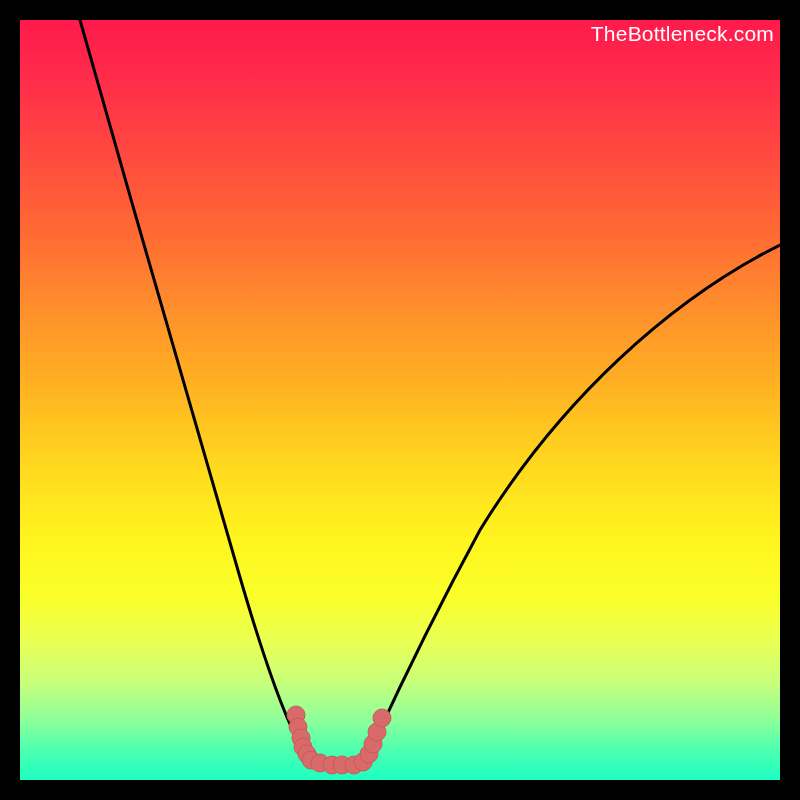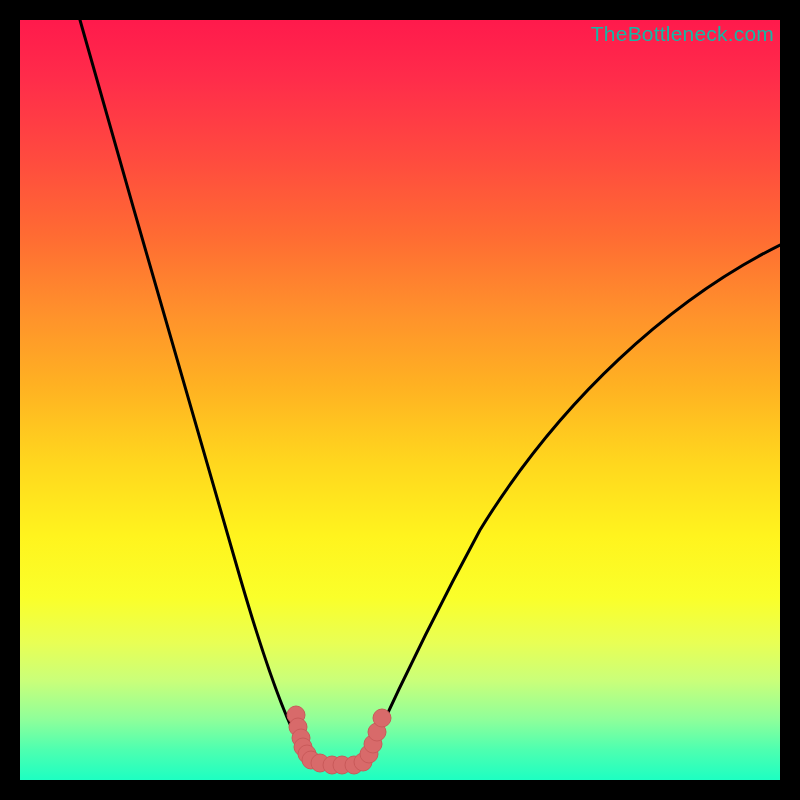--- a/index.html
+++ b/index.html
@@ -39,21 +39,21 @@
       #4effb0 96%,
       #1dffc2 100%
     );
   }
   .watermark {
     position: absolute;
     top: 2px;
     right: 6px;
     font-size: 21px;
     font-weight: 500;
-    color: #14b8a6;
+    color: #ffffff;
     letter-spacing: 0.2px;
     z-index: 5;
   }
   svg.curves {
     position: absolute;
     inset: 0;
     z-index: 3;
   }
   svg.markers {
     position: absolute;

